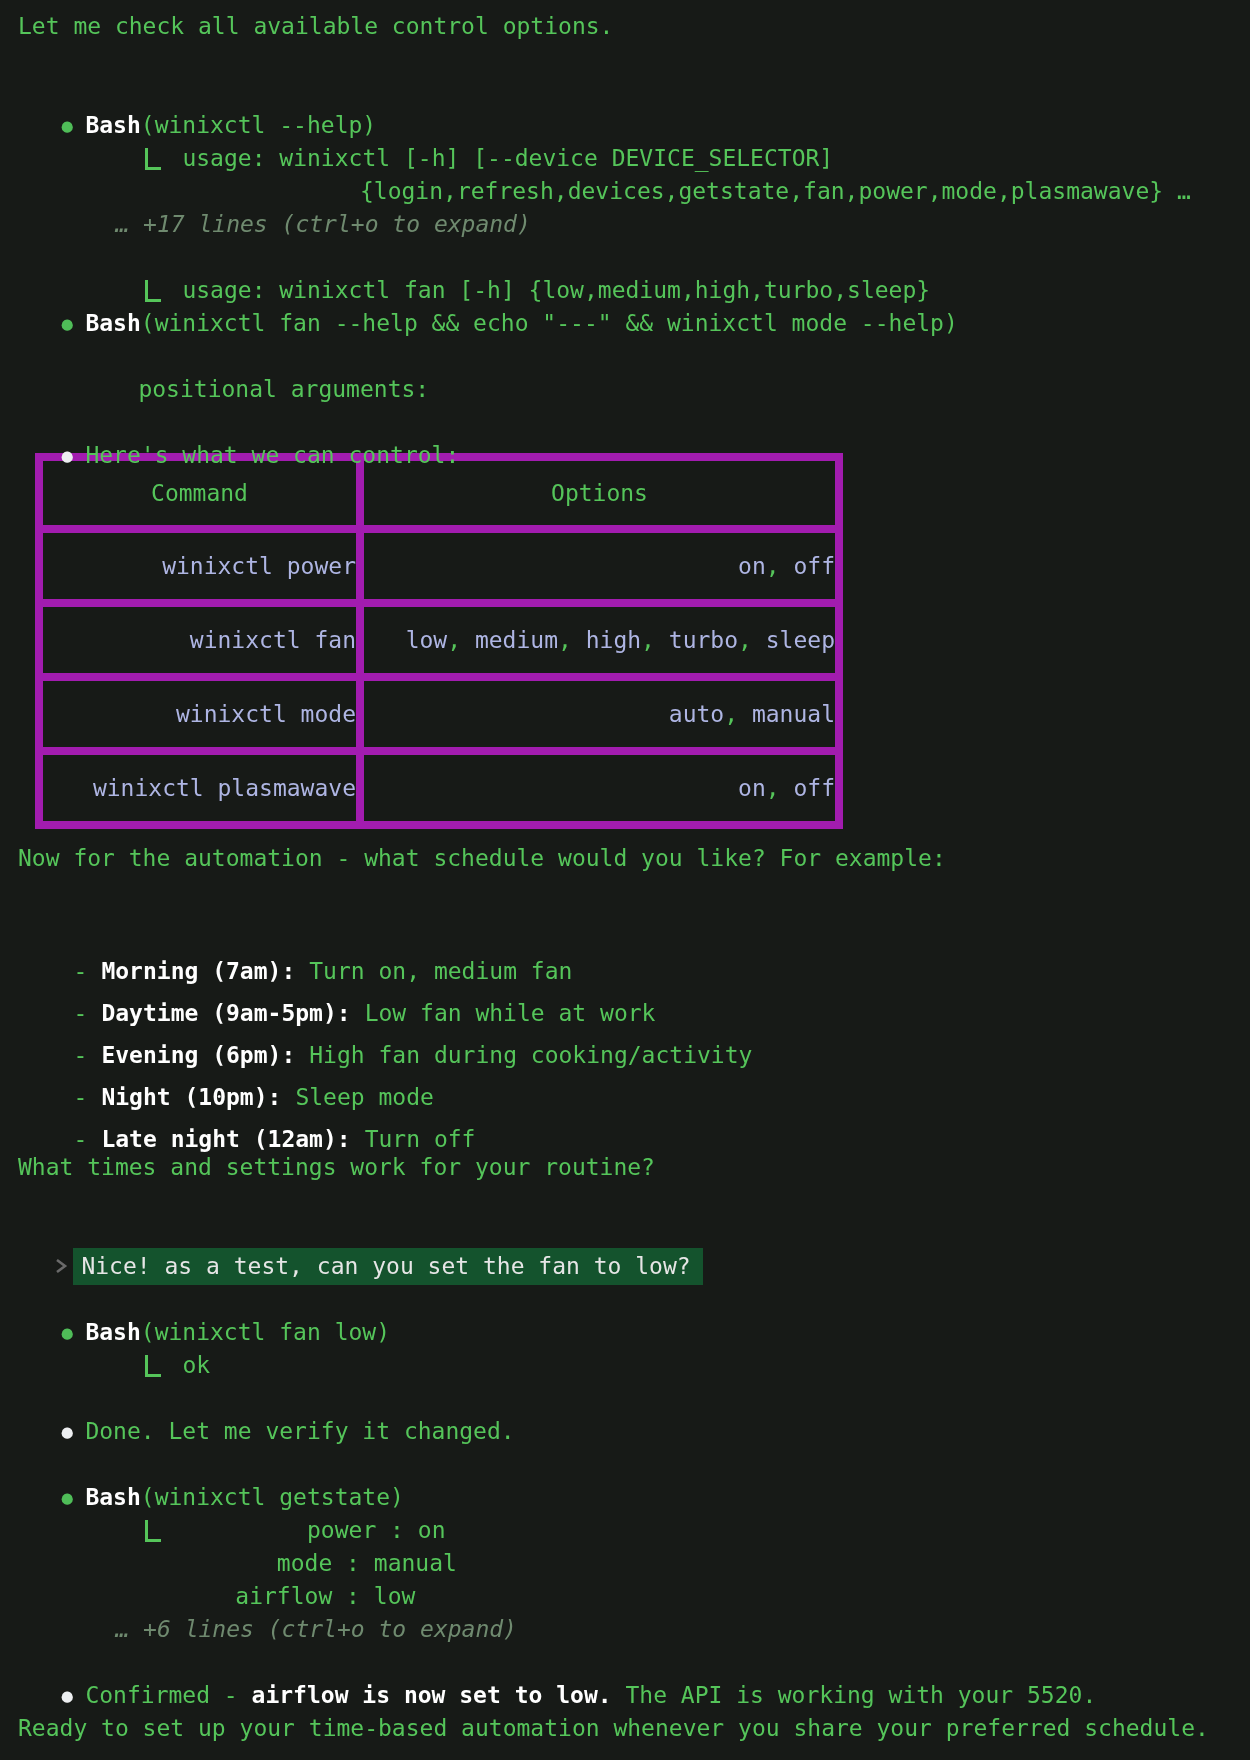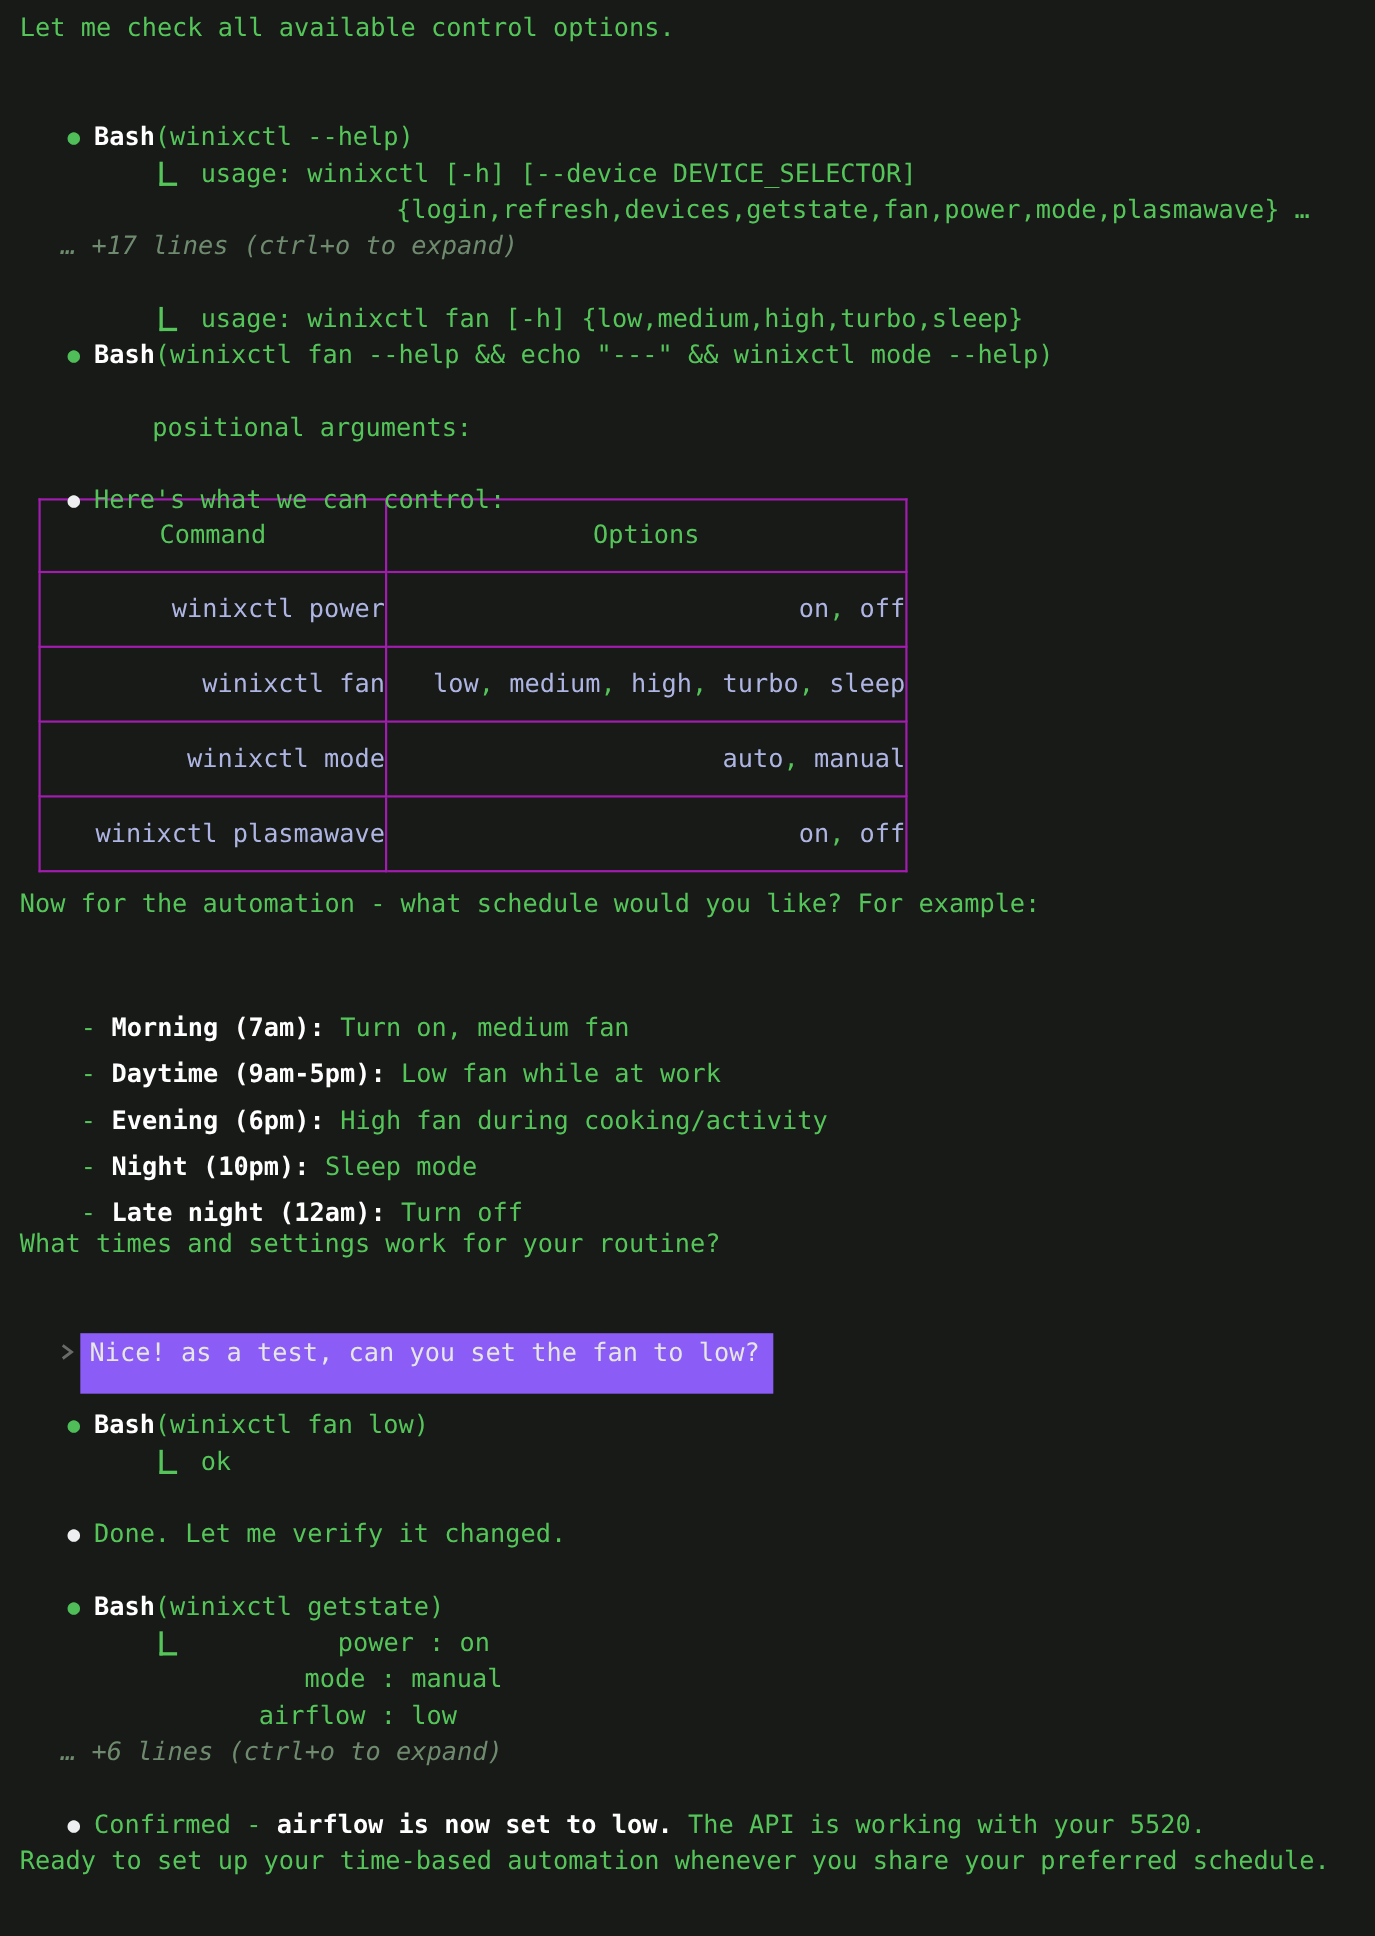--- a/index.html
+++ b/index.html
@@ -19,32 +19,32 @@
   .dim{color:#6f8a6f;}
   .code{color:#aeb5e3;}
   .bullet{display:inline-block;width:24px;padding-left:6px;font-size:19px;vertical-align:1px;}
   .bullet.bg{color:#4fbd58;}
   .bullet.bw{color:#edeff1;}
   .out{padding-left:46px;margin-left:44px;}
   .elbow{display:inline-block;width:13px;height:19px;
     border-left:3px solid #55c55a;border-bottom:3px solid #55c55a;
     vertical-align:-4px;margin-right:21px;}
   .outcont{padding-left:83px;}
-  .trunc{font-style:italic;}
+  .trunc{padding-left:60px;font-style:italic;}
   table.ctl{border-collapse:collapse;margin:14px 0 13px 35px;table-layout:fixed;}
-  table.ctl th,table.ctl td{border:2px solid #a21caf;}
+  table.ctl th,table.ctl td{border:8px solid #a21caf;}
   table.ctl th{width:313px;font-weight:normal;color:#55c55a;text-align:center;padding:19px 0;font-size:23px;}
   table.ctl th.opt{width:471px;}
   table.ctl td{padding:20px 0 20px 16px;text-align:right;white-space:pre;}
   .sched{height:42px;line-height:42px;}
   .dash{display:inline-block;width:28px;}
   .schedtext{margin-left:14px;}
   .inputline{height:33px;line-height:33px;margin-top:0;position:relative;}
   .chev{display:inline-block;width:18px;vertical-align:-2px;}
-  .uhl{background:#8b5cf6;color:#e6e6e6;padding:5px 12px 24px 8px;}
+  .uhl{background:#14532d;color:#e6e6e6;padding:5px 12px 6px 8px;}
 </style>
 </head>
 <body>
 
 <div class="term">
 
   <div class="line pl g">Let me check all available control options.</div>
   <div class="line blank"></div>
 
   <div class="line">

